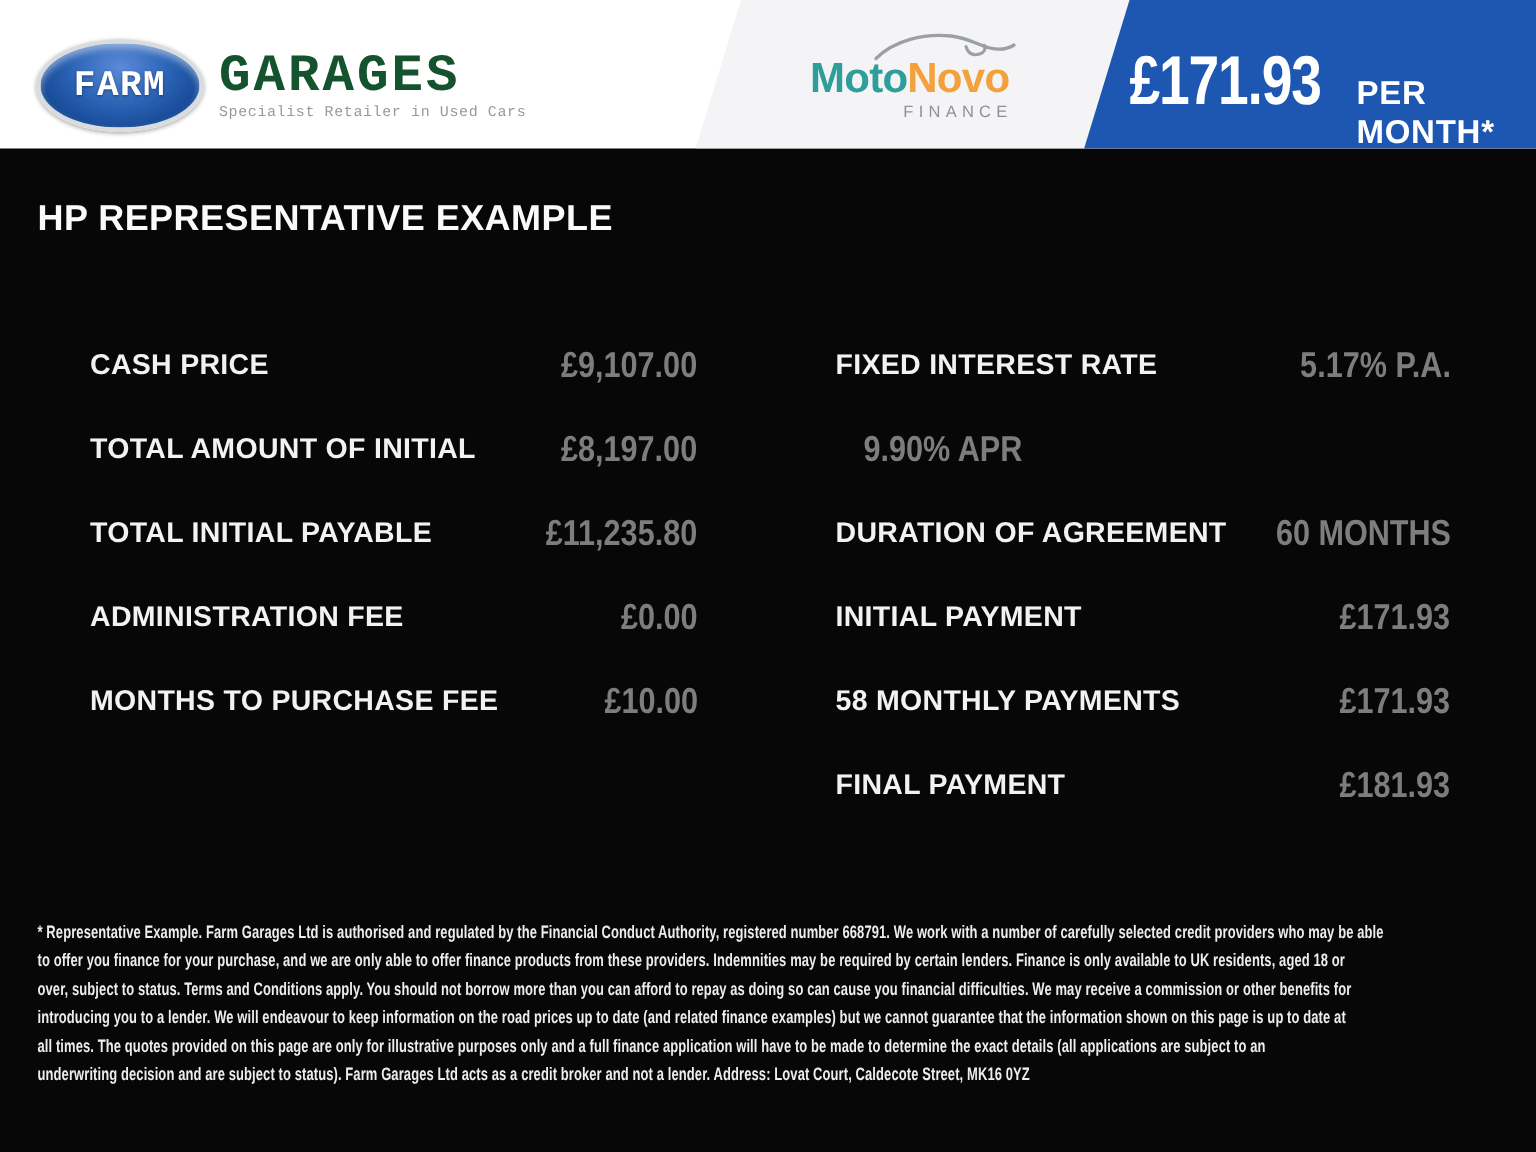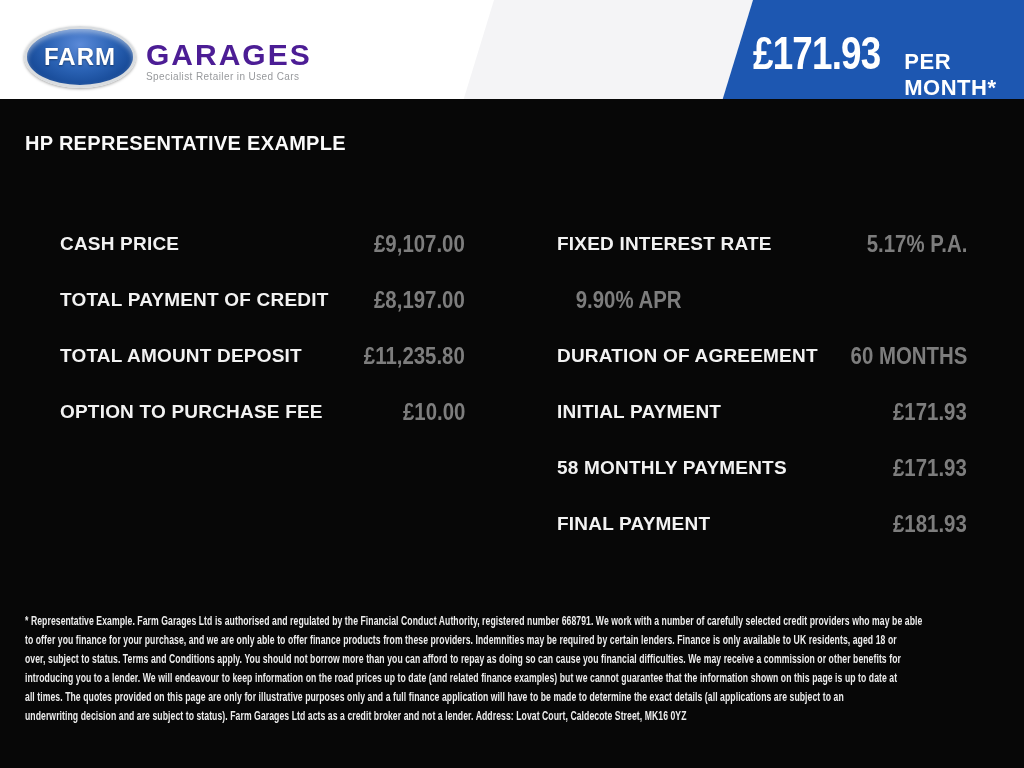--- a/index.html
+++ b/index.html
@@ -11,49 +11,49 @@
   }
 
   
   .header{position:absolute;top:0;left:0;width:1024px;height:99px;background:#ffffff;overflow:hidden;}
   .band-grey{position:absolute;top:0;left:494px;width:259px;height:99px;background:#f4f4f6;
     transform:skewX(-17deg);transform-origin:top left;}
   .band-blue{position:absolute;top:0;left:753px;width:560px;height:99px;background:#1d57b1;
     transform:skewX(-17deg);transform-origin:top left;}
 
   
-  .farm-logo{position:absolute;top:26px;left:24px;display:flex;align-items:center;}
+  .farm-logo{position:absolute;top:26px;left:24px;display:flex;align-items:flex-start;font-family:Liberation Mono, monospace;}
   .farm-oval{
     width:106px;height:56px;border-radius:50%;
     background:radial-gradient(ellipse at 50% 28%, #5b8ad8 0%, #2a62b4 45%, #174a97 75%, #123c80 100%);
     border:3px solid #d9dcdf;
     box-shadow:0 1px 3px rgba(0,0,0,.35), inset 0 3px 5px rgba(255,255,255,.45);
     display:flex;align-items:center;justify-content:center;
   }
   .farm-oval span{color:#fff;font-weight:700;font-size:24px;letter-spacing:1px;text-shadow:0 1px 2px rgba(0,0,0,.4);}
   .farm-text{margin-left:10px;padding-top:8px;}
-  .farm-name{color:#4c1d95;font-weight:700;font-size:30px;letter-spacing:2px;line-height:1;}
+  .farm-name{color:#14532d;font-weight:700;font-size:35px;letter-spacing:2px;line-height:1;}
   .farm-tagline{color:#97999c;font-size:10px;letter-spacing:.4px;margin-top:1px;}
 
   
   .moto-logo{position:absolute;top:24px;left:540px;width:135px;}
   .moto-swoosh{position:absolute;top:-5px;left:42px;}
   .moto-word{font-size:28px;font-weight:700;letter-spacing:-.5px;line-height:1;margin-top:14px;}
   .moto-part{color:#2d9e99;}
   .novo-part{color:#f2a13d;}
   .moto-finance{color:#8d9194;font-size:11px;font-weight:400;letter-spacing:3.5px;text-align:right;margin-top:3px;}
 
   
   .price{position:absolute;top:30px;left:753px;display:flex;align-items:baseline;color:#ffffff;}
   .price-amount{font-size:46px;font-weight:700;line-height:1;display:inline-block;
     transform:scaleX(.8);transform-origin:left bottom;letter-spacing:-1px;}
   .price-per{font-size:22px;font-weight:700;letter-spacing:.5px;margin-left:-8px;}
 
   
-  .page-title{position:absolute;top:132px;left:25px;color:#fafafa;font-size:20px;font-weight:700;letter-spacing:.3px;}
+  .page-title{position:absolute;top:132px;left:25px;color:#fafafa;font-size:24px;font-weight:700;letter-spacing:.3px;}
 
   .fin-grid{position:absolute;top:216px;left:60px;width:907px;
     display:grid;grid-template-columns:405px 410px;column-gap:92px;}
   .fin-col{display:flex;flex-direction:column;}
   .fin-row{height:56px;display:flex;justify-content:space-between;align-items:center;text-align:right;}
   .fin-label{color:#f2f2f2;font-size:19px;font-weight:700;letter-spacing:.2px;white-space:nowrap;}
   .fin-value{color:#7d7d7d;font-size:24px;font-weight:700;white-space:nowrap;display:inline-block;
     transform:scaleX(.85);transform-origin:right center;}
 
   
@@ -73,46 +73,60 @@
     <div class="farm-logo">
       <div class="farm-oval">
         <span>FARM</span>
       </div>
       <div class="farm-text">
         <div class="farm-name">GARAGES</div>
         <div class="farm-tagline">Specialist Retailer in Used Cars</div>
       </div>
     </div>
 
+    <div class="moto-logo">
+      <svg class="moto-swoosh" width="96" height="26" viewBox="0 0 96 26" fill="none">
+        <path d="M2 20 C14 8 34 3 52 5 C64 6.5 70 11 78 13 C84 14.5 90 13.5 94 11" stroke="#9aa0a4" stroke-width="2.2" stroke-linecap="round" fill="none"></path>
+        <path d="M62 12 q2 7 9 5 q5 -1.5 3 -6" stroke="#9aa0a4" stroke-width="2" stroke-linecap="round" fill="none"></path>
+      </svg>
+      <div class="moto-word">
+        <span class="moto-part">Moto</span><span class="novo-part">Novo</span>
+      </div>
+      <div class="moto-finance">FINANCE</div>
+    </div>
 
     <div class="price">
       <span class="price-amount">£171.93</span>
       <span class="price-per">PER MONTH*</span>
     </div>
   </div>
 
   <div class="page-title">HP REPRESENTATIVE EXAMPLE</div>
 
   <div class="fin-grid">
 
     <div class="fin-col">
       <div class="fin-row">
         <span class="fin-label">CASH PRICE</span>
         <span class="fin-value">£9,107.00</span>
       </div>
       <div class="fin-row">
-        <span class="fin-label">TOTAL PAYMENT OF CREDIT</span>
+        <span class="fin-label">TOTAL AMOUNT OF INITIAL</span>
         <span class="fin-value">£8,197.00</span>
       </div>
       <div class="fin-row">
-        <span class="fin-label">TOTAL AMOUNT DEPOSIT</span>
+        <span class="fin-label">TOTAL INITIAL PAYABLE</span>
         <span class="fin-value">£11,235.80</span>
       </div>
       <div class="fin-row">
-        <span class="fin-label">OPTION TO PURCHASE FEE</span>
+        <span class="fin-label">ADMINISTRATION FEE</span>
+        <span class="fin-value">£0.00</span>
+      </div>
+      <div class="fin-row">
+        <span class="fin-label">MONTHS TO PURCHASE FEE</span>
         <span class="fin-value">£10.00</span>
       </div>
     </div>
 
     <div class="fin-col">
       <div class="fin-row">
         <span class="fin-label">FIXED INTEREST RATE</span>
         <span class="fin-value">5.17% P.A.</span>
       </div>
       <div class="fin-row">

